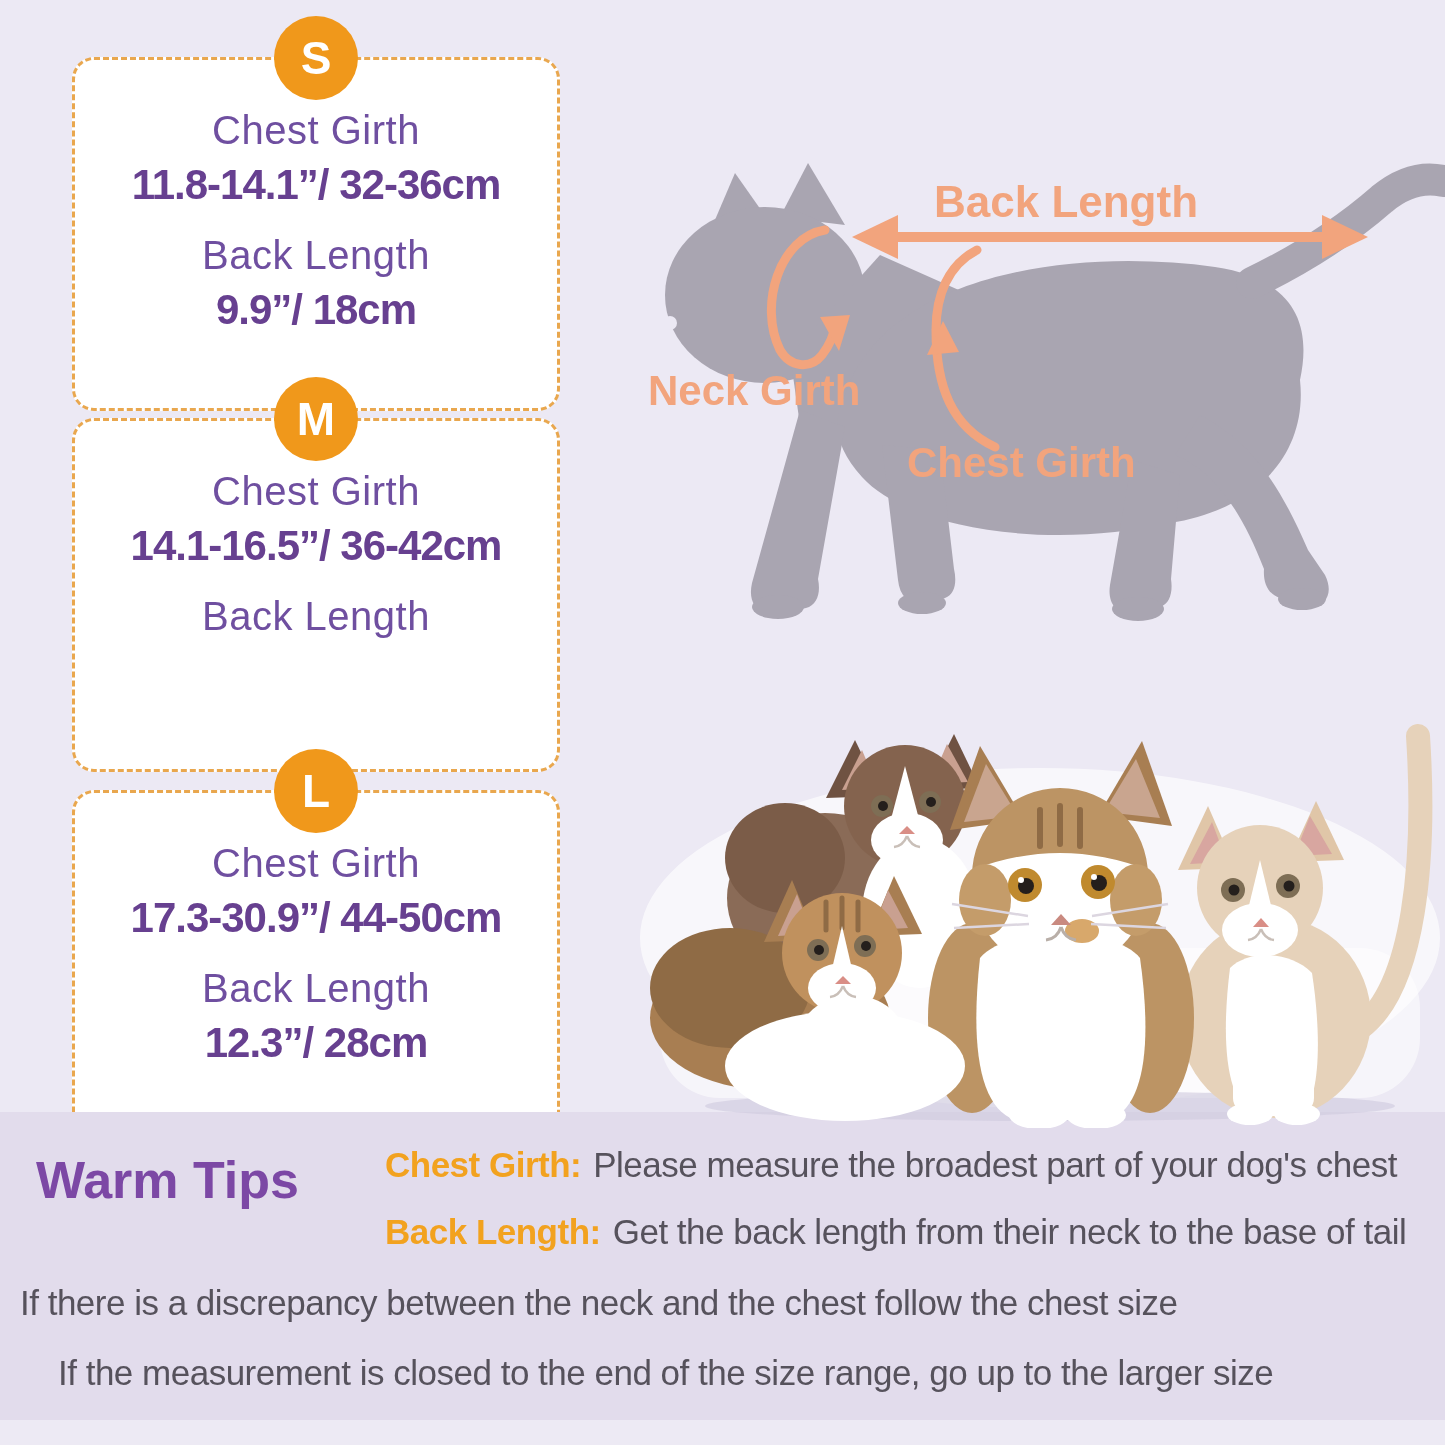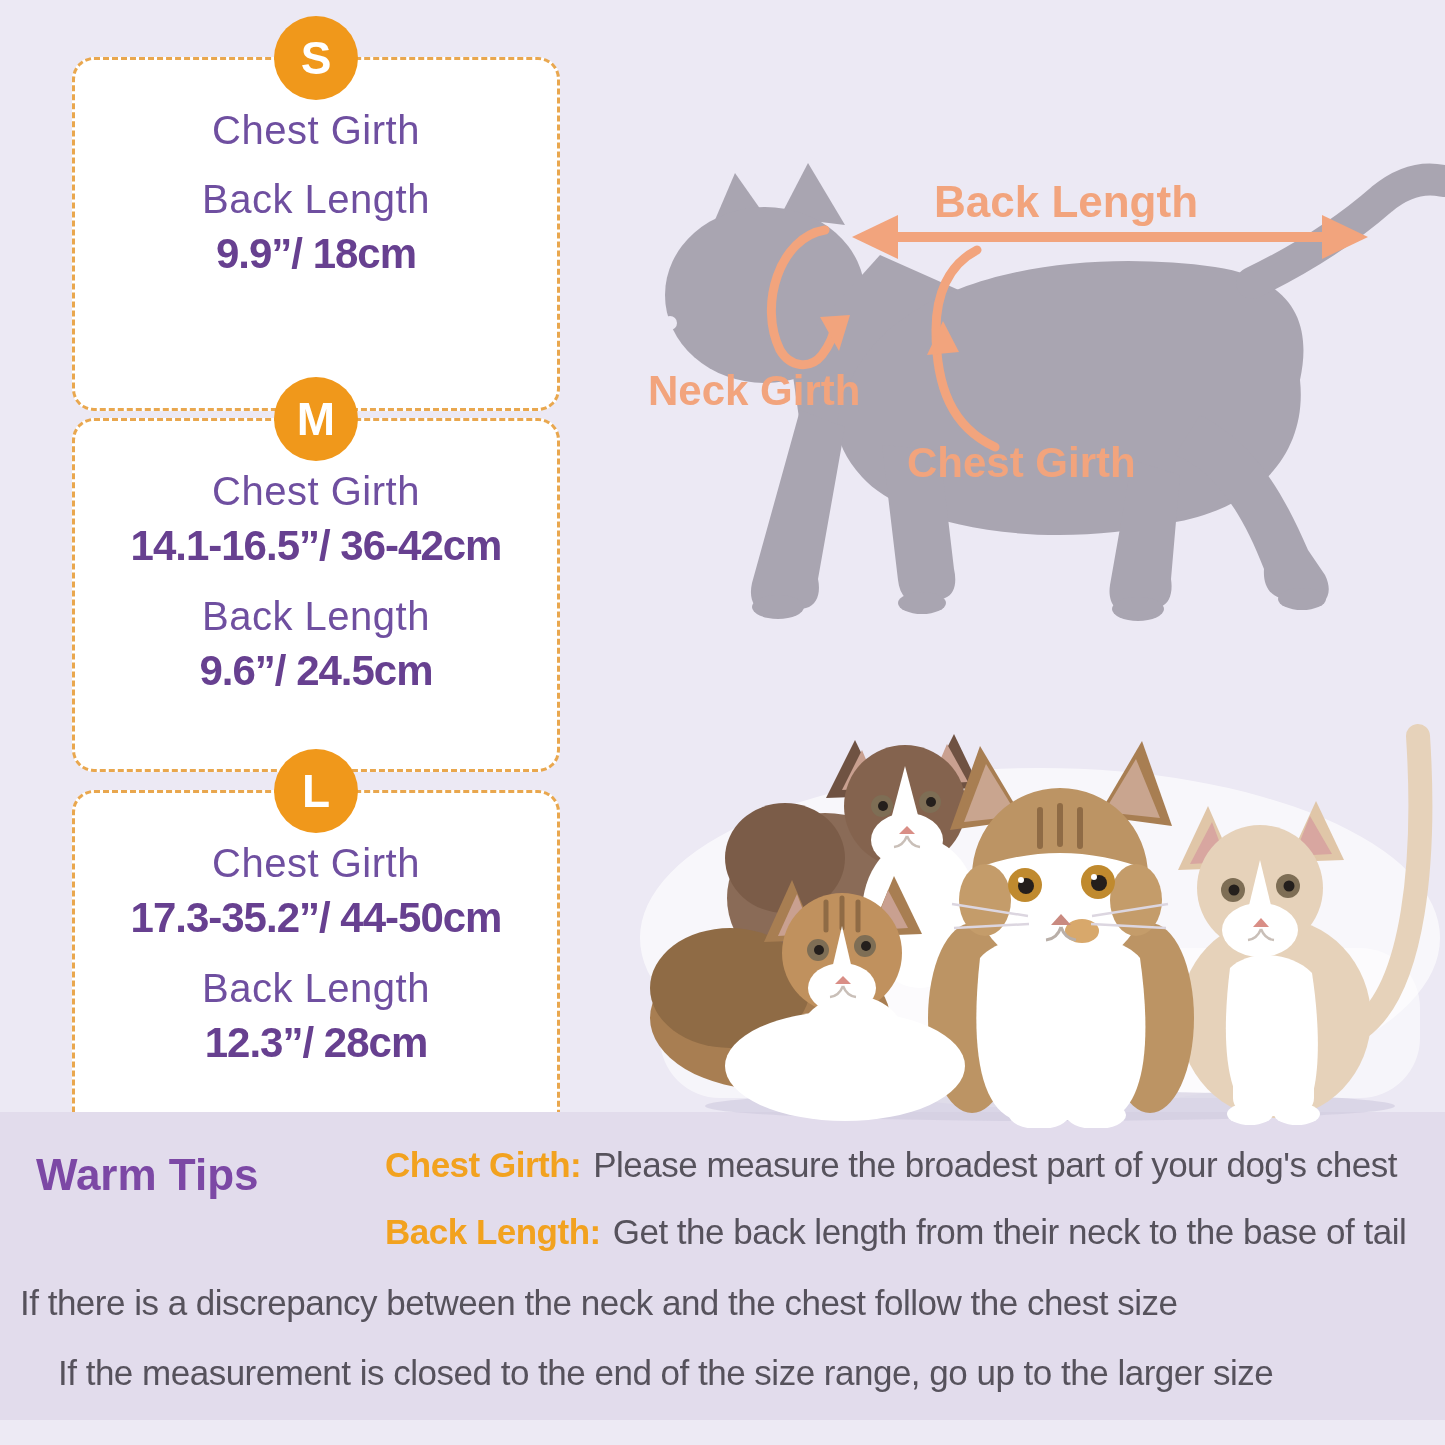--- a/index.html
+++ b/index.html
@@ -20,64 +20,64 @@
   .measure-label{font-size:40px;color:var(--purpleLabel);letter-spacing:0.5px;}
   .measure-value{font-size:42px;font-weight:700;color:var(--purpleValue);letter-spacing:-1px;}
 
   
   .silhouette-svg{position:absolute;left:640px;top:155px;width:805px;height:480px;}
   .cats-svg{position:absolute;left:620px;top:688px;width:825px;height:440px;z-index:2;}
   .silhouette-svg text{font-family:"Liberation Sans",sans-serif;font-weight:700;fill:var(--salmon);}
 
   
   .band{position:absolute;left:0;top:1112px;width:1445px;height:308px;background:var(--band);z-index:1;}
-  .warm-title{position:absolute;left:36px;top:1150px;font-size:44px;font-weight:700;color:var(--purpleTitle);z-index:3;}
+  .warm-title{position:absolute;left:36px;top:1150px;font-size:52px;font-weight:700;color:var(--purpleTitle);z-index:3;}
   .tip-row{position:absolute;left:385px;font-size:35px;letter-spacing:-0.5px;color:var(--textGray);z-index:3;white-space:nowrap;}
   .tip-row-1{top:1145px;text-align:right;}
   .tip-row-2{top:1212px;}
   .tip-label{color:var(--orangeLabel);font-weight:700;margin-right:12px;}
   .note-line{position:absolute;left:20px;font-size:35px;letter-spacing:-0.5px;color:var(--textGray);z-index:3;white-space:nowrap;}
   .note-1{top:1283px;}
   .note-2{top:1353px;margin-left:38px;}
 
   .bottom-strip{position:absolute;left:0;top:1420px;width:1445px;height:25px;background:var(--strip);z-index:4;}
 </style>
 </head>
 <body>
 
 <div class="page">
 
   <div class="size-card card-s">
     <div class="size-badge">S</div>
     <div class="measure">
       <div class="measure-label">Chest Girth</div>
+      <div class="measure-value">11.8-14.1”/ 32-36cm</div>
     </div>
     <div class="measure">
       <div class="measure-label">Back Length</div>
       <div class="measure-value">9.9”/ 18cm</div>
     </div>
   </div>
 
   <div class="size-card card-m">
     <div class="size-badge">M</div>
     <div class="measure">
       <div class="measure-label">Chest Girth</div>
       <div class="measure-value">14.1-16.5”/ 36-42cm</div>
     </div>
     <div class="measure">
       <div class="measure-label">Back Length</div>
-      <div class="measure-value">9.6”/ 24.5cm</div>
     </div>
   </div>
 
   <div class="size-card card-l">
     <div class="size-badge">L</div>
     <div class="measure">
       <div class="measure-label">Chest Girth</div>
-      <div class="measure-value">17.3-35.2”/ 44-50cm</div>
+      <div class="measure-value">17.3-30.9”/ 44-50cm</div>
     </div>
     <div class="measure">
       <div class="measure-label">Back Length</div>
       <div class="measure-value">12.3”/ 28cm</div>
     </div>
   </div>
 
   <svg class="silhouette-svg" viewBox="0 0 805 480">
     <g fill="var(--silhouette)">
       <polygon points="60,100 95,18 135,75"></polygon>

